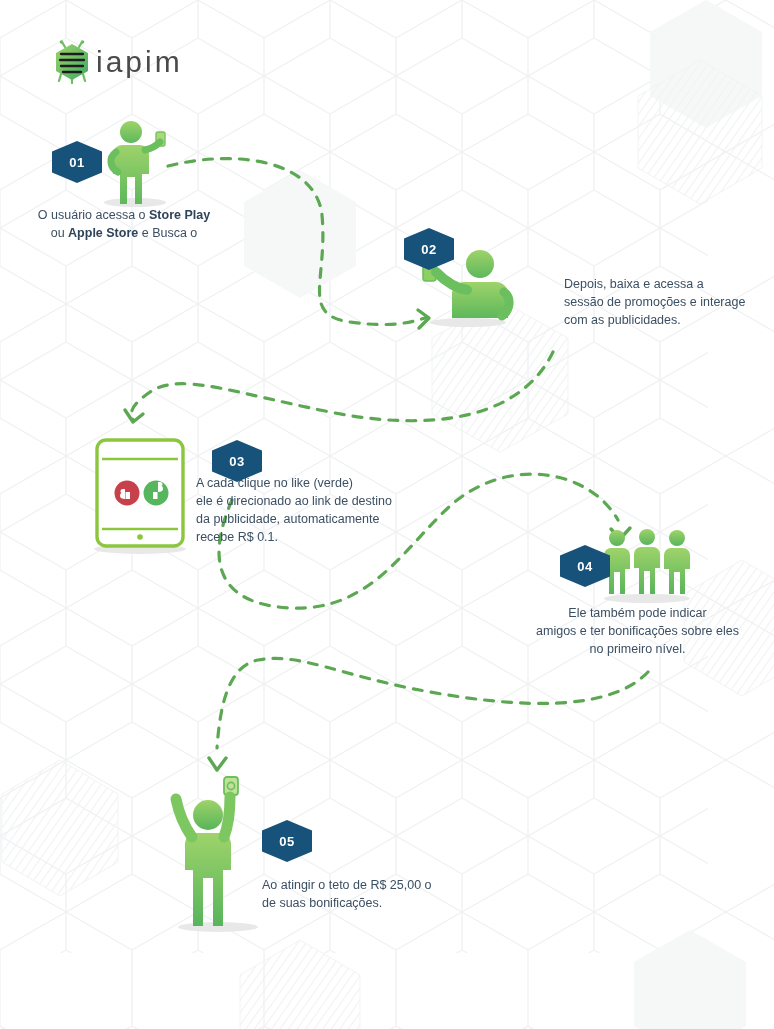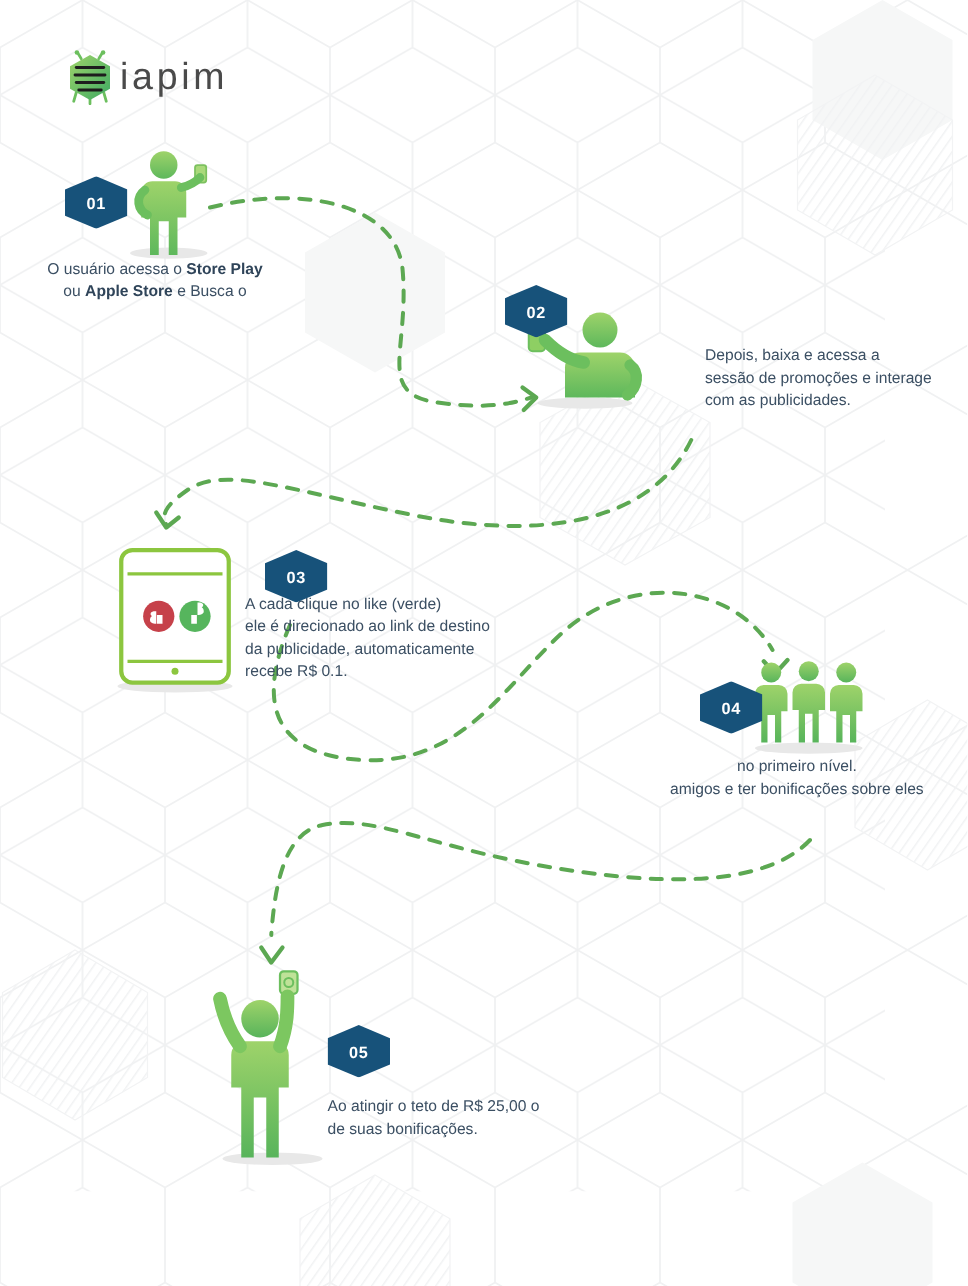--- a/index.html
+++ b/index.html
@@ -282,21 +282,21 @@
         <path d="M9 20 h12 a7 7 0 0 1 7 7 v14 h-5 v25 h-5 v-22 h-6 v22 h-5 v-25 h-5 v-14 a7 7 0 0 1 7 -7 z"></path>
 
         <circle cx="45" cy="9" r="8"></circle>
         <path d="M39 19 h12 a7 7 0 0 1 7 7 v14 h-5 v26 h-5 v-23 h-6 v23 h-5 v-26 h-5 v-14 a7 7 0 0 1 7 -7 z"></path>
 
         <circle cx="75" cy="10" r="8"></circle>
         <path d="M69 20 h12 a7 7 0 0 1 7 7 v14 h-5 v25 h-5 v-22 h-6 v22 h-5 v-25 h-5 v-14 a7 7 0 0 1 7 -7 z"></path>
       </g>
     </svg>
 
-    <div class="caption center" style="left:520px; top:604px; width:235px;"><div><span>no primeiro nível.</span></div><div><span>amigos e ter bonificações sobre eles</span></div></div>
+    <div class="caption center" style="left:520px; top:604px; width:235px;"><div><span>Ele também pode indicar</span></div><div><span>amigos e ter bonificações sobre eles</span></div><div><span>no primeiro nível.</span></div></div>
   </div>
 
   <div class="step">
     <div class="badge" style="left:262px; top:820px;">05</div>
 
     <div class="shadow-ellipse" style="left:178px; top:922px; width:80px; height:10px;"></div>
 
     <svg class="figure" style="left:168px; top:775px;" width="106" height="152" viewBox="0 0 106 152">
       <defs>
         <linearGradient id="g5" x1="0" y1="0" x2="0" y2="1">

